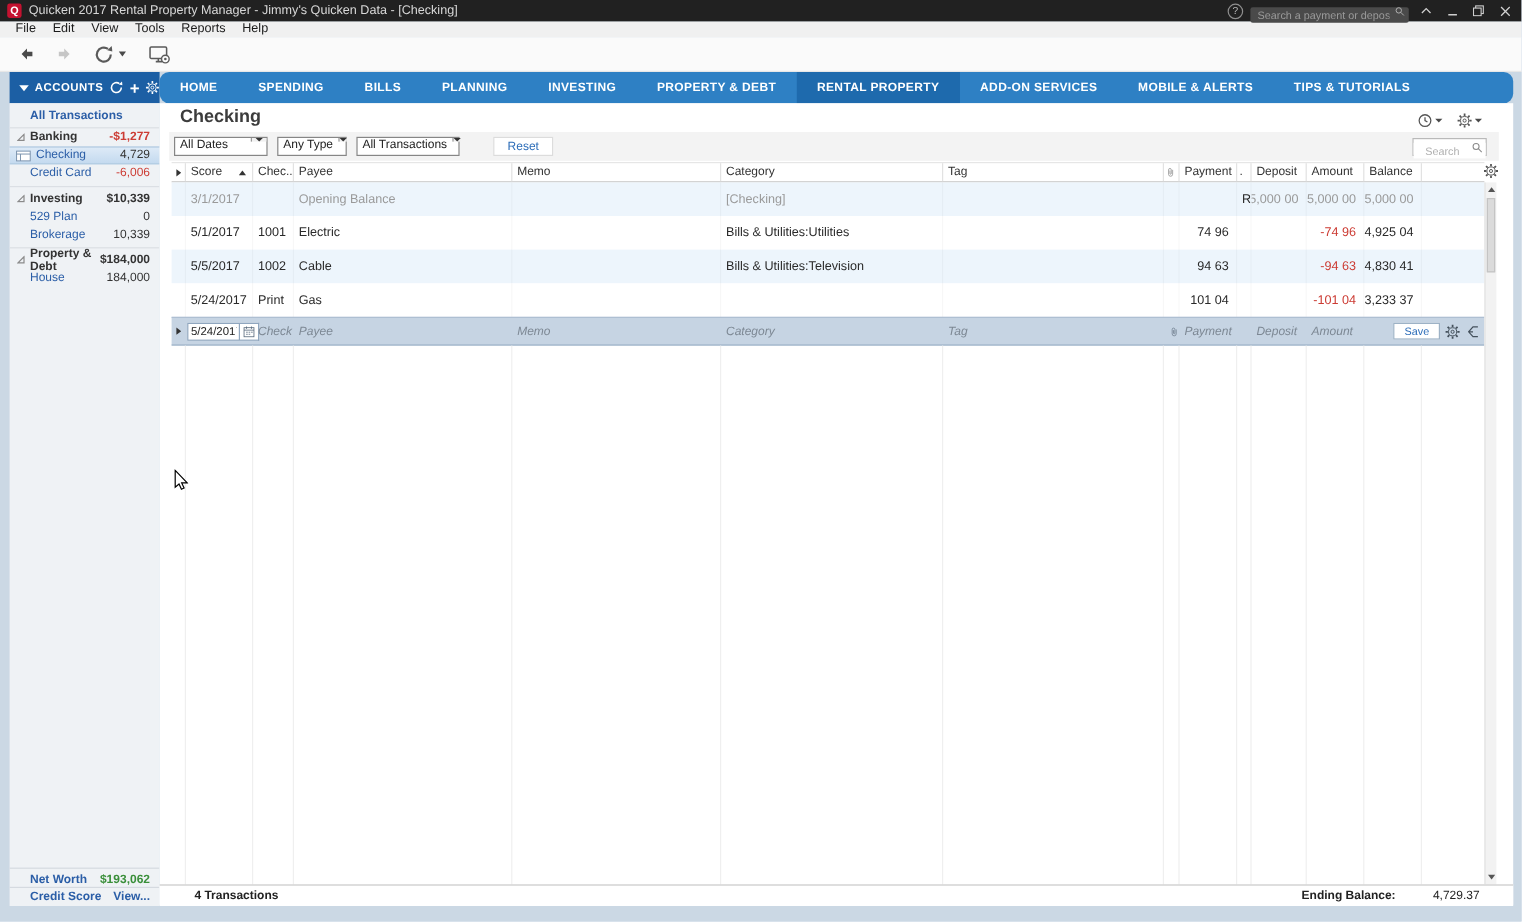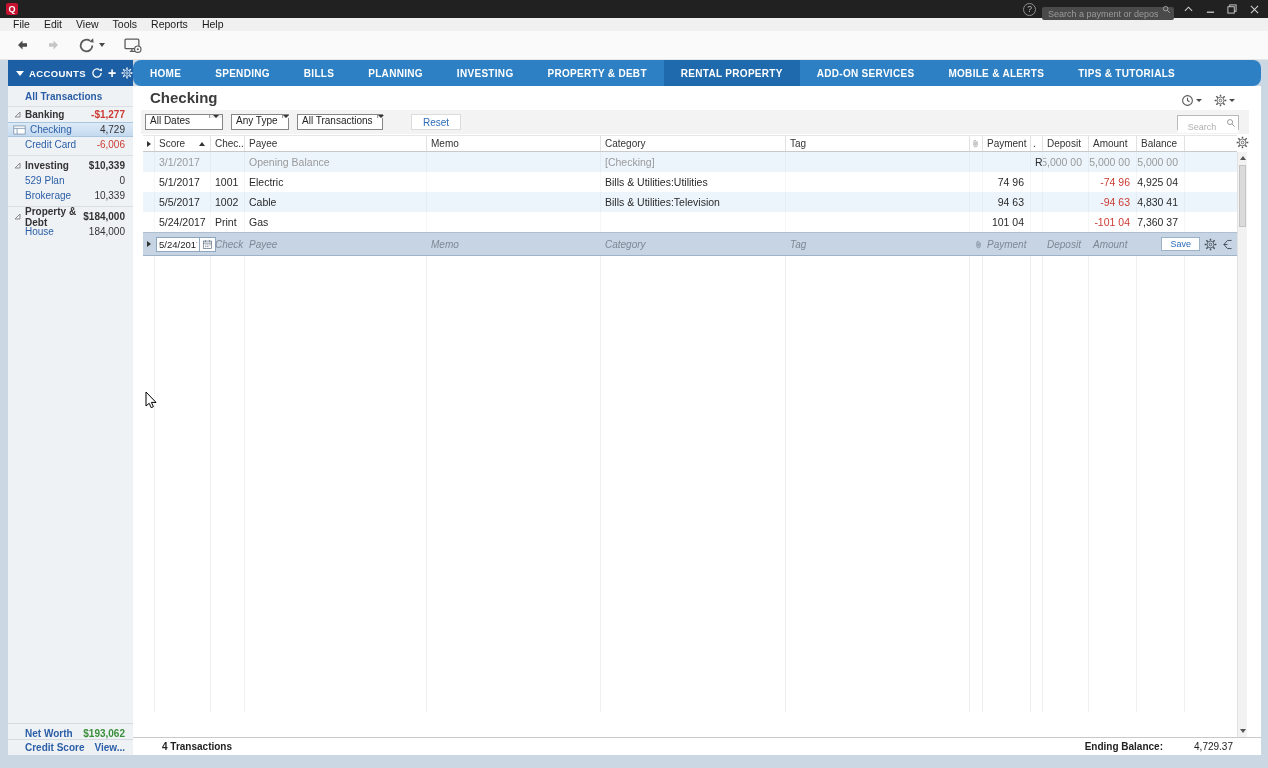--- a/index.html
+++ b/index.html
@@ -86,21 +86,21 @@
   .reg-inner { width:1094px; }
   .reg-head { height:17px; display:flex; align-items:center; font-size:10px; color:#333; border-top:1px solid #E6E6E6; border-bottom:1px solid #C9C9C9; }
   .hc { display:flex; align-items:center; height:100%; padding-left:4px; border-right:1px solid #E2E2E2; white-space:nowrap; overflow:hidden; }
   .c-sel{width:12px;flex:none}.c-date{width:56px;flex:none}.c-chk{width:34px;flex:none}
   .c-payee{width:182px;flex:none}.c-memo{width:174px;flex:none}.c-cat{width:185px;flex:none}
   .c-tag{width:184px;flex:none}.c-clip{width:13px;flex:none;padding-left:1px}.c-pay{width:48px;flex:none}
   .c-clr{width:12px;flex:none;padding-left:2px}.c-dep{width:46px;flex:none}.c-amt{width:48px;flex:none}
   .c-bal{width:48px;flex:none}.c-fill{flex:1}
   .sort-up { width:0; height:0; border-left:3.5px solid transparent; border-right:3.5px solid transparent; border-bottom:4.5px solid #333; margin-left:auto; margin-right:5px; }
   .sel-tri { width:0; height:0; border-top:3.5px solid transparent; border-bottom:3.5px solid transparent; border-left:4.5px solid #333; }
-  .reg-row { height:20px; display:flex; align-items:center; font-size:10.5px; color:#2a2a2a; }
+  .reg-row { height:28px; display:flex; align-items:center; font-size:10.5px; color:#2a2a2a; }
   .reg-row.stripe { background:#EDF5FC; }
   .cell { display:flex; align-items:center; height:100%; padding-left:4px; border-right:1px solid rgba(0,0,0,0.03); white-space:nowrap; overflow:hidden; }
   .cell.num { justify-content:flex-end; padding-right:6px; padding-left:0; }
   .muted { color:#9a9a9a; }
   .neg { color:#CC3B33; }
 
   
   .edit-row { height:24px; background:#C6D4E3; border-top:1px solid #AEBFD2; border-bottom:1px solid #9FB3C8; display:flex; align-items:center; font-size:10px; }
   .edit-row .cell { border-right:none; }
   .date-wrap { display:flex; align-items:center; }
@@ -196,20 +196,21 @@
     <symbol id="s-min" viewBox="0 0 10 10">
         <path d="M1 8h8" stroke="currentColor" stroke-width="1.4" fill="none"></path>
       </symbol>
   </defs>
 </svg>
 
 <div class="window">
 
   <div class="titlebar">
     <div class="q-logo">Q</div>
+    <div class="t-title">Quicken 2017 Rental Property Manager - Jimmy's Quicken Data - [Checking]</div>
     <div class="t-spacer"></div>
     <div class="t-help">?</div>
     <div class="t-search">
       <input type="text" placeholder="Search a payment or deposit" style="">
       <svg class="ic" width="9" height="9">
           <use href="#s-search"></use>
         </svg>
     </div>
     <span class="winbtn">
         <svg width="9" height="6">
@@ -497,21 +498,21 @@
               <span class="cell c-chk">Print</span>
               <span class="cell c-payee">Gas</span>
               <span class="cell c-memo"></span>
               <span class="cell c-cat"></span>
               <span class="cell c-tag"></span>
               <span class="cell c-clip"></span>
               <span class="cell c-pay num">101 04</span>
               <span class="cell c-clr"></span>
               <span class="cell c-dep num"></span>
               <span class="cell c-amt num neg">-101 04</span>
-              <span class="cell c-bal num">7,360 37</span>
+              <span class="cell c-bal num">3,233 37</span>
               <span class="cell c-fill" style="border-right:none"></span>
             </div>
 
             <div class="edit-row">
               <span class="cell c-sel">
                   <span class="sel-tri"></span>
                 </span>
               <span class="cell c-date" style="overflow:visible;padding-left:1px">
                 <span class="date-wrap">
                   <input class="date-input" value="5/24/2017" style="">

